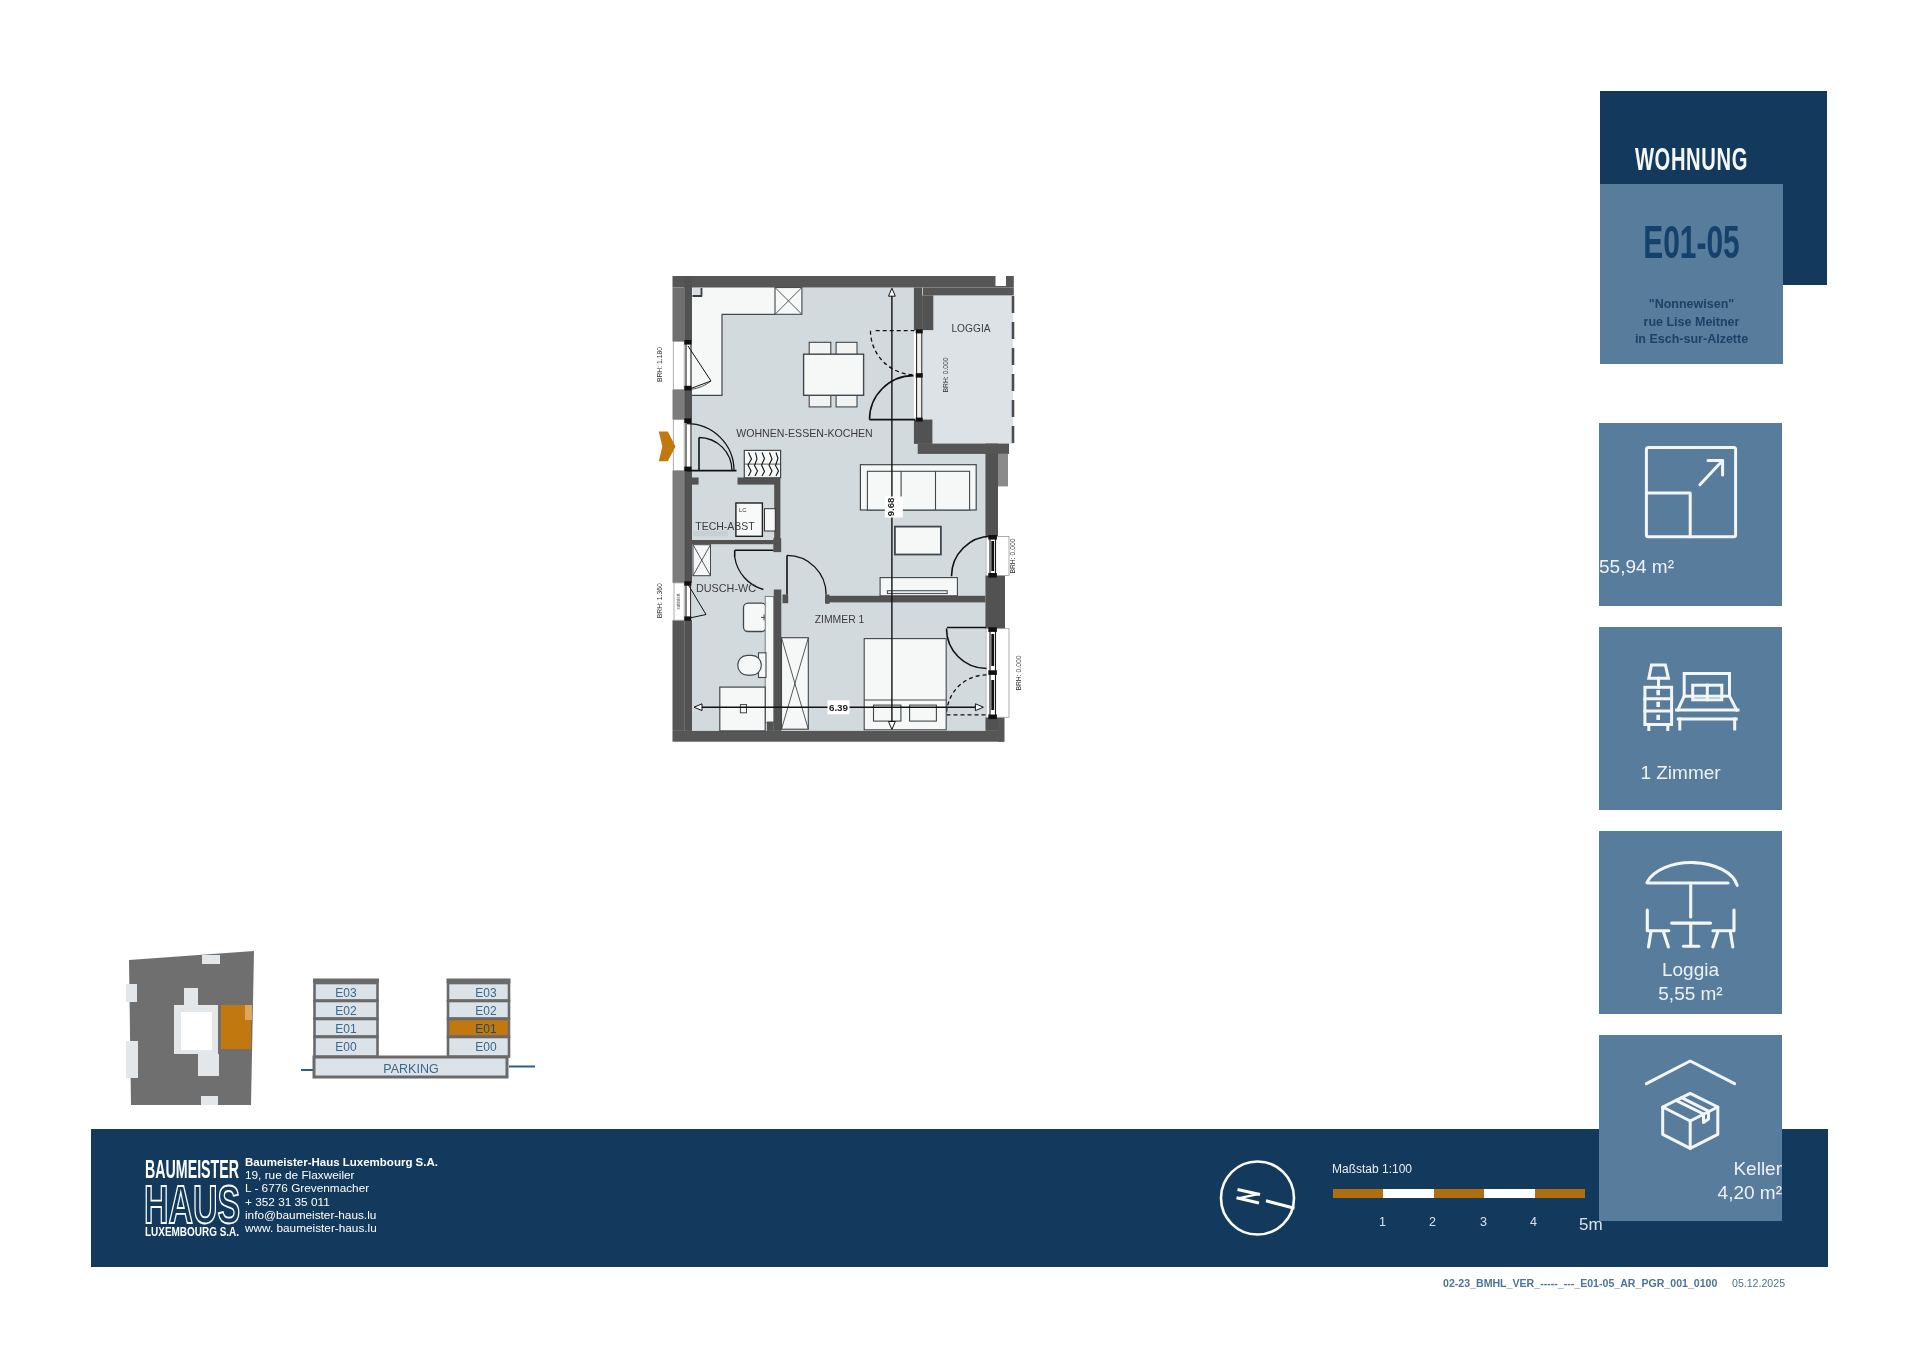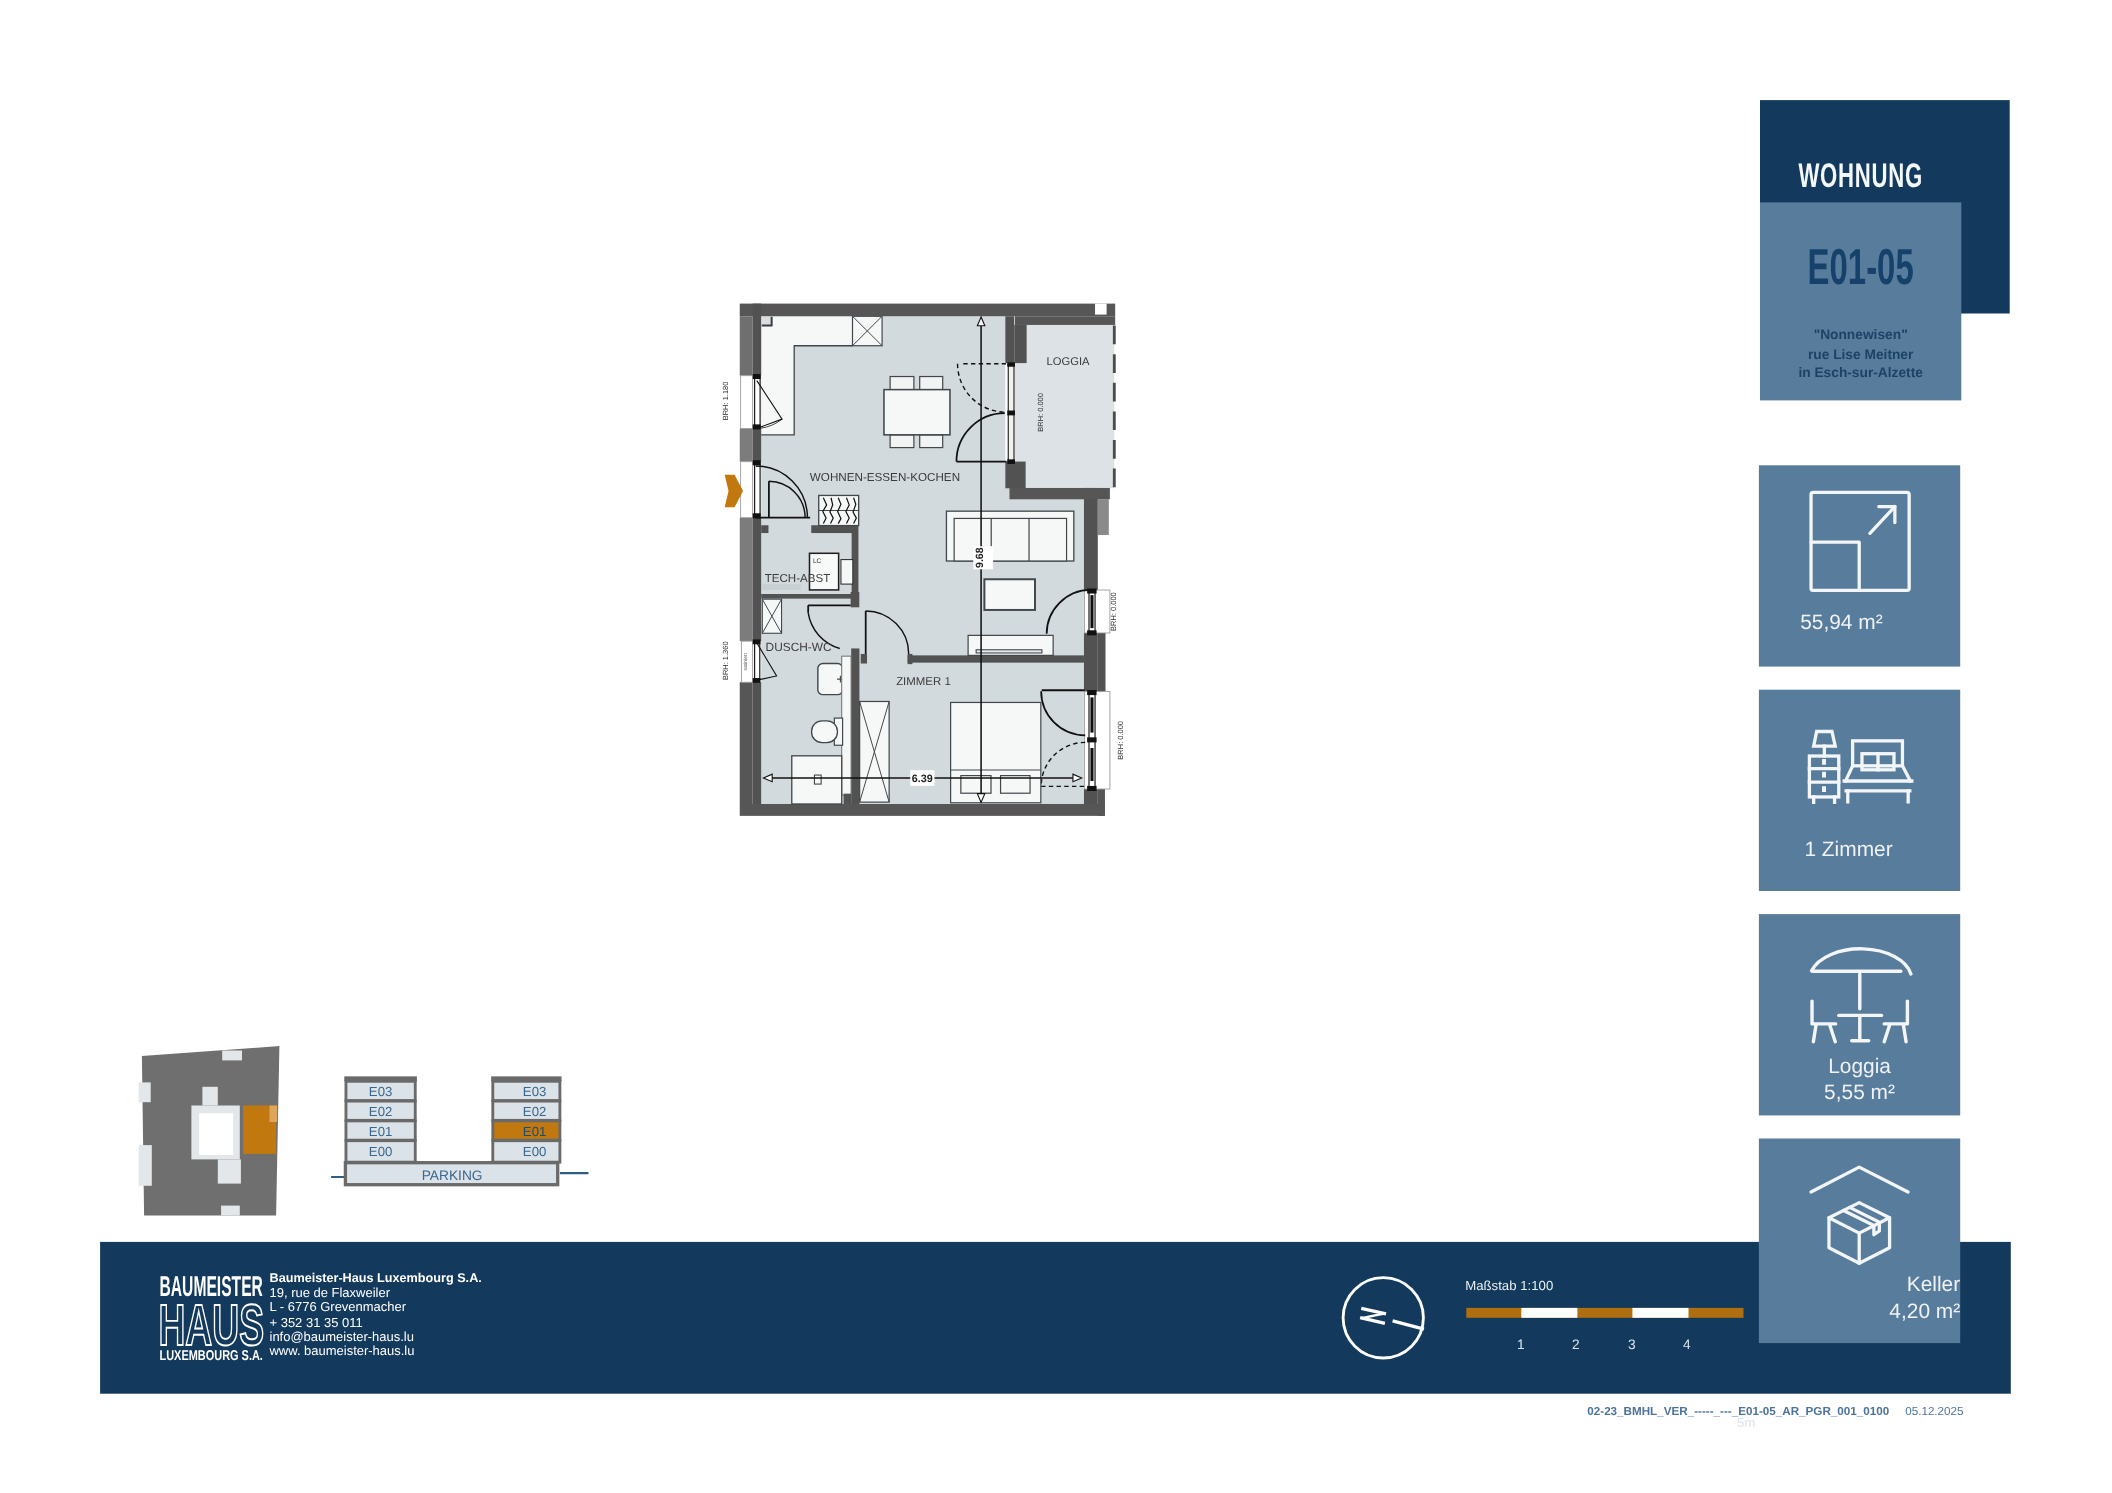--- a/index.html
+++ b/index.html
@@ -364,21 +364,21 @@
 
 <svg class="abs" style="left:1599px;top:423px;" width="183" height="183" viewBox="0 0 183 183">
   <g stroke="#f3f6f9" stroke-width="3" fill="none" stroke-linecap="round" stroke-linejoin="round">
     <rect x="47.4" y="24.6" width="89.2" height="89.1" rx="2"></rect>
     <path d="M47.4,69.9 H91.2 V113.7"></path>
     <path d="M100.9,61.8 L123.6,37.5"></path>
     <path d="M123.6,52.1 V37.5 H109"></path>
   </g>
 </svg>
 
-<div class="abs" style="left:1599px;top:556px;width:150px;text-align:center;color:#eef2f6;font-size:19px;font-weight:300;">55,94 m²</div>
+<div class="abs" style="left:1599px;top:556px;width:150px;text-align:left;color:#eef2f6;font-size:19px;font-weight:300;">55,94 m²</div>
 
 <div class="abs" style="left:1599px;top:627px;width:183px;height:183px;background:#587c9c;"></div>
 
 <svg class="abs" style="left:1599px;top:627px;" width="183" height="183" viewBox="0 0 183 183">
   <g stroke="#f3f6f9" stroke-width="3" fill="none" stroke-linecap="square" stroke-linejoin="miter">
     <path d="M49.8,51.3 L52.5,38 H66.4 L69.4,51.3 Z"></path>
     <path d="M59.5,51.3 V60.3"></path>
     <rect x="45.9" y="60.3" width="26.7" height="37.2"></rect>
     <path d="M45.9,71.8 H72.6 M45.9,84 H72.6"></path>
     <path d="M59.2,64.8 v1.6 M59.2,76.5 v1.6 M59.2,89.5 v1.6" stroke-width="3.6"></path>
@@ -455,19 +455,19 @@
 <div class="abs" style="left:1332px;top:1162px;color:#e9eff4;font-size:12px;">Maßstab 1:100</div>
 
 <div class="abs" style="left:1333px;top:1189px;width:252px;height:9px;background:#b06f0e;"></div>
 <div class="abs" style="left:1383px;top:1189px;width:51px;height:9px;background:#ffffff;"></div>
 <div class="abs" style="left:1484px;top:1189px;width:51px;height:9px;background:#ffffff;"></div>
 
 <div class="abs" style="left:1379px;top:1215px;color:#dbe3ea;font-size:12.5px;">1</div>
 <div class="abs" style="left:1429px;top:1215px;color:#dbe3ea;font-size:12.5px;">2</div>
 <div class="abs" style="left:1480px;top:1215px;color:#dbe3ea;font-size:12.5px;">3</div>
 <div class="abs" style="left:1530px;top:1215px;color:#dbe3ea;font-size:12.5px;">4</div>
-<div class="abs" style="left:1579px;top:1286px;color:#dbe3ea;font-size:12px;">5m</div>
+<div class="abs" style="left:1579px;top:1215px;color:#dbe3ea;font-size:17px;">5m</div>
 
 <div class="abs" style="left:1443px;top:1277px;color:#4b739c;font-size:10.6px;font-weight:bold;">02-23_BMHL_VER_-----_---_E01-05_AR_PGR_001_0100</div>
 
 <div class="abs" style="left:1732px;top:1277px;color:#4b739c;font-size:10.6px;">05.12.2025</div>
 
 </div>
 
 </body></html>

